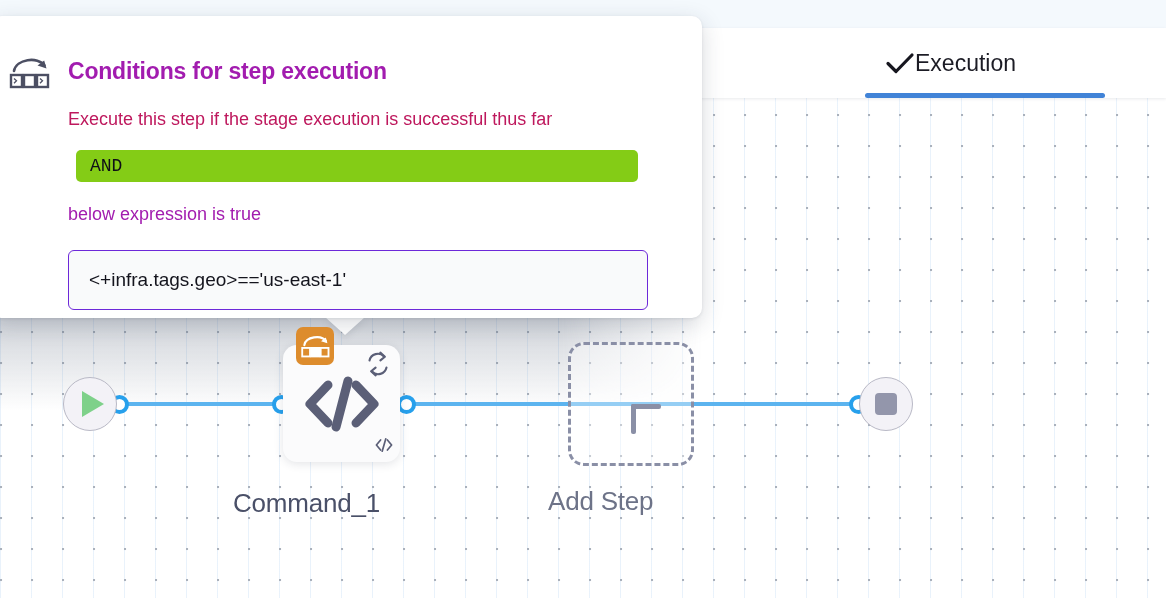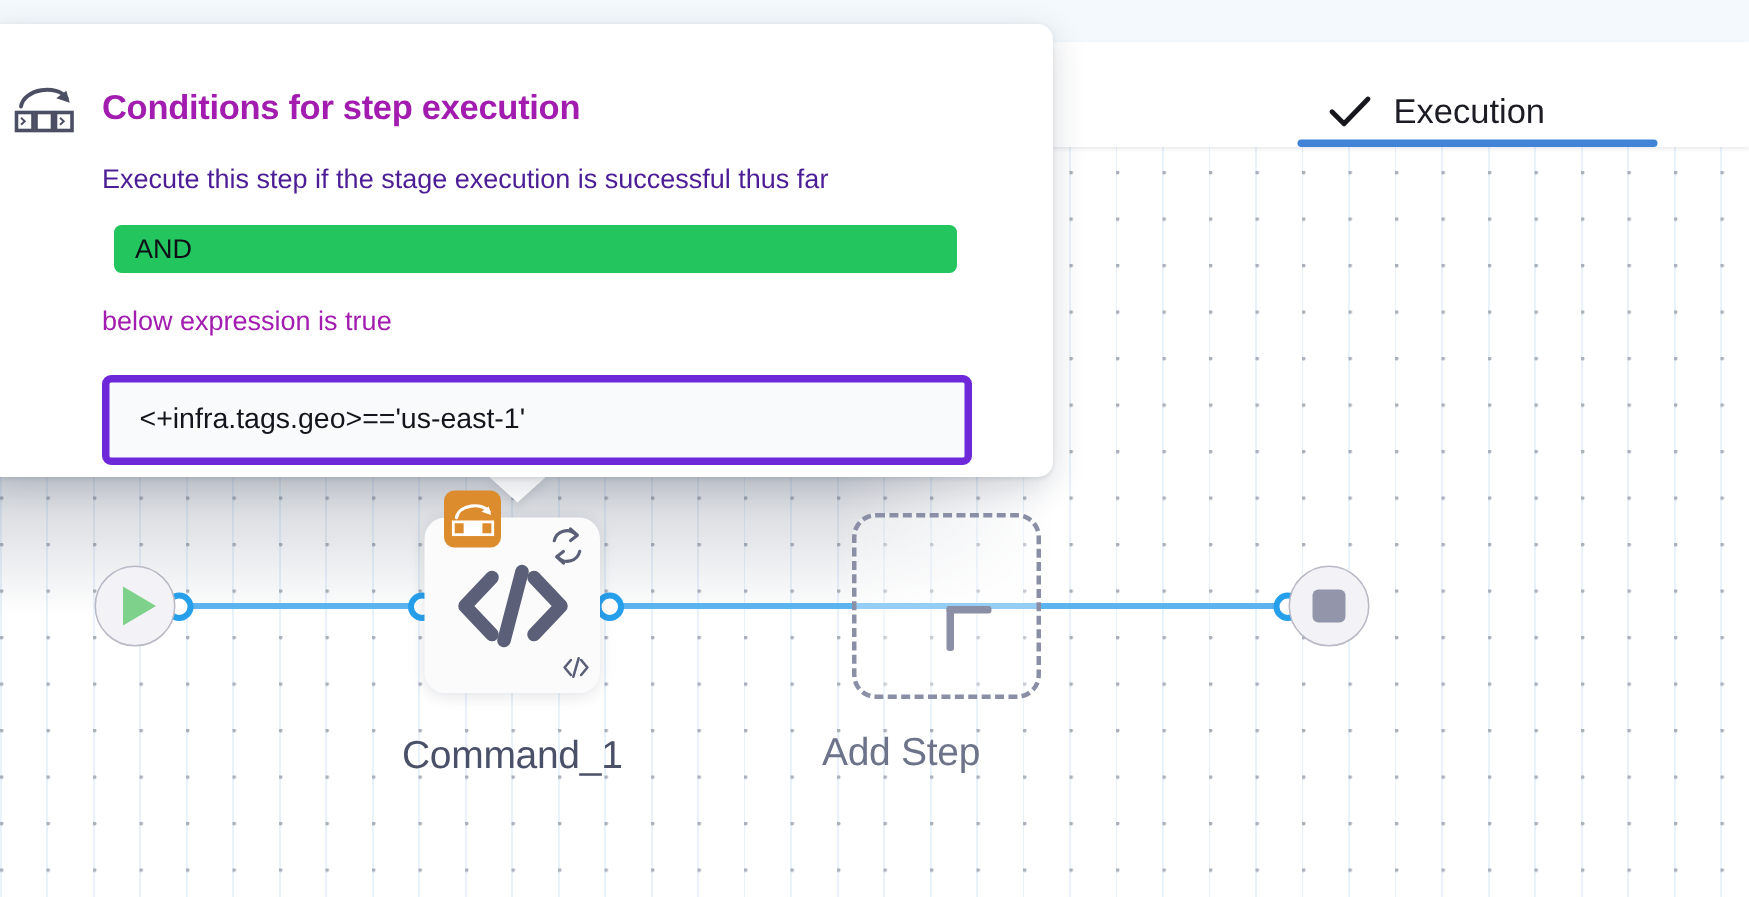--- a/index.html
+++ b/index.html
@@ -48,25 +48,24 @@
     position: absolute;
     left: 0;
     top: 28px;
     width: 1166px;
     height: 70px;
     background: #ffffff;
     box-shadow: 0 1px 3px rgba(40,50,70,0.10);
   }
   .tab {
     position: absolute;
-    top: 11px;
+    top: 0;
     height: 70px;
     display: flex;
     align-items: center;
-    gap: 14px;
     font-size: 23px;
     color: #1c1c25;
     cursor: pointer;
     user-select: none;
   }
   .tab-env { left: 600px; }
   .tab-exec { left: 885px; }
   .tab-underline {
     position: absolute;
     left: 865px;
@@ -127,51 +126,52 @@
     font-size: 23px;
     font-weight: bold;
     color: #a21caf;
     letter-spacing: -0.2px;
   }
   .popover-line1 {
     position: absolute;
     left: 76px;
     top: 93px;
     font-size: 18px;
-    color: #4c1d95;
+    color: #be185d;
   }
   .and-field {
     position: absolute;
     left: 84px;
     top: 134px;
     width: 562px;
     height: 32px;
-    background: #22c55e;
+    background: #84cc16;
     border-radius: 5px;
     display: flex;
     align-items: center;
     padding-left: 14px;
     font-size: 18px;
     color: #0f0f17;
+    font-family: Liberation Mono, monospace;
   }
   .popover-line2 {
     position: absolute;
     left: 76px;
     top: 188px;
     font-size: 18px;
     color: #a21caf;
   }
   .expr-box {
     position: absolute;
     left: 76px;
     top: 234px;
     width: 580px;
     height: 60px;
     background: #f9fafb;
-    border: 5px solid #6d28d9;
+    border: 1px solid #6d28d9;
     border-radius: 6px;
     display: flex;
     align-items: center;
     padding-left: 20px;
     font-size: 19px;
     color: #14141d;
   }
 
   
   .pipe-line {
@@ -269,21 +269,20 @@
     right: 6px;
     bottom: 6px;
     width: 20px;
     height: 20px;
   }
   .node-label {
     position: absolute;
     left: 233px;
     top: 488px;
     width: 217px;
-    text-align: center;
     font-size: 26px;
     color: #4a5068;
     letter-spacing: -0.2px;
   }
 
   
   .add-step {
     position: absolute;
     left: 568px;
     top: 342px;

